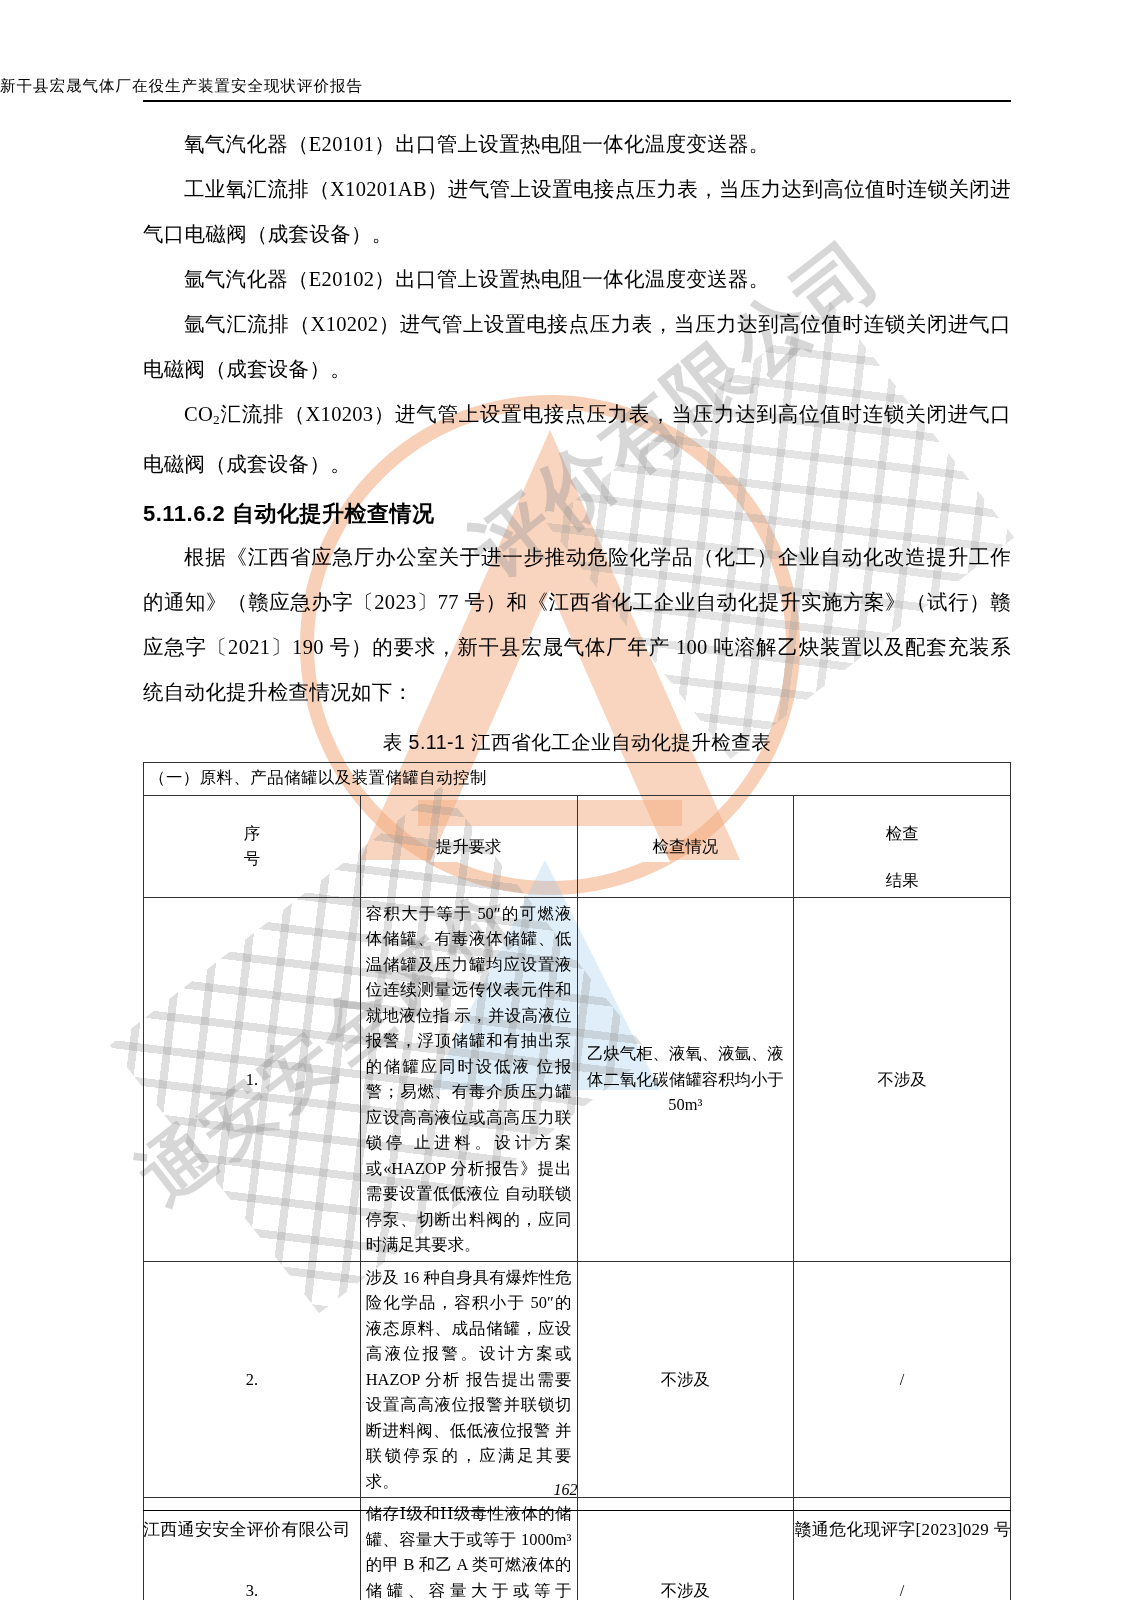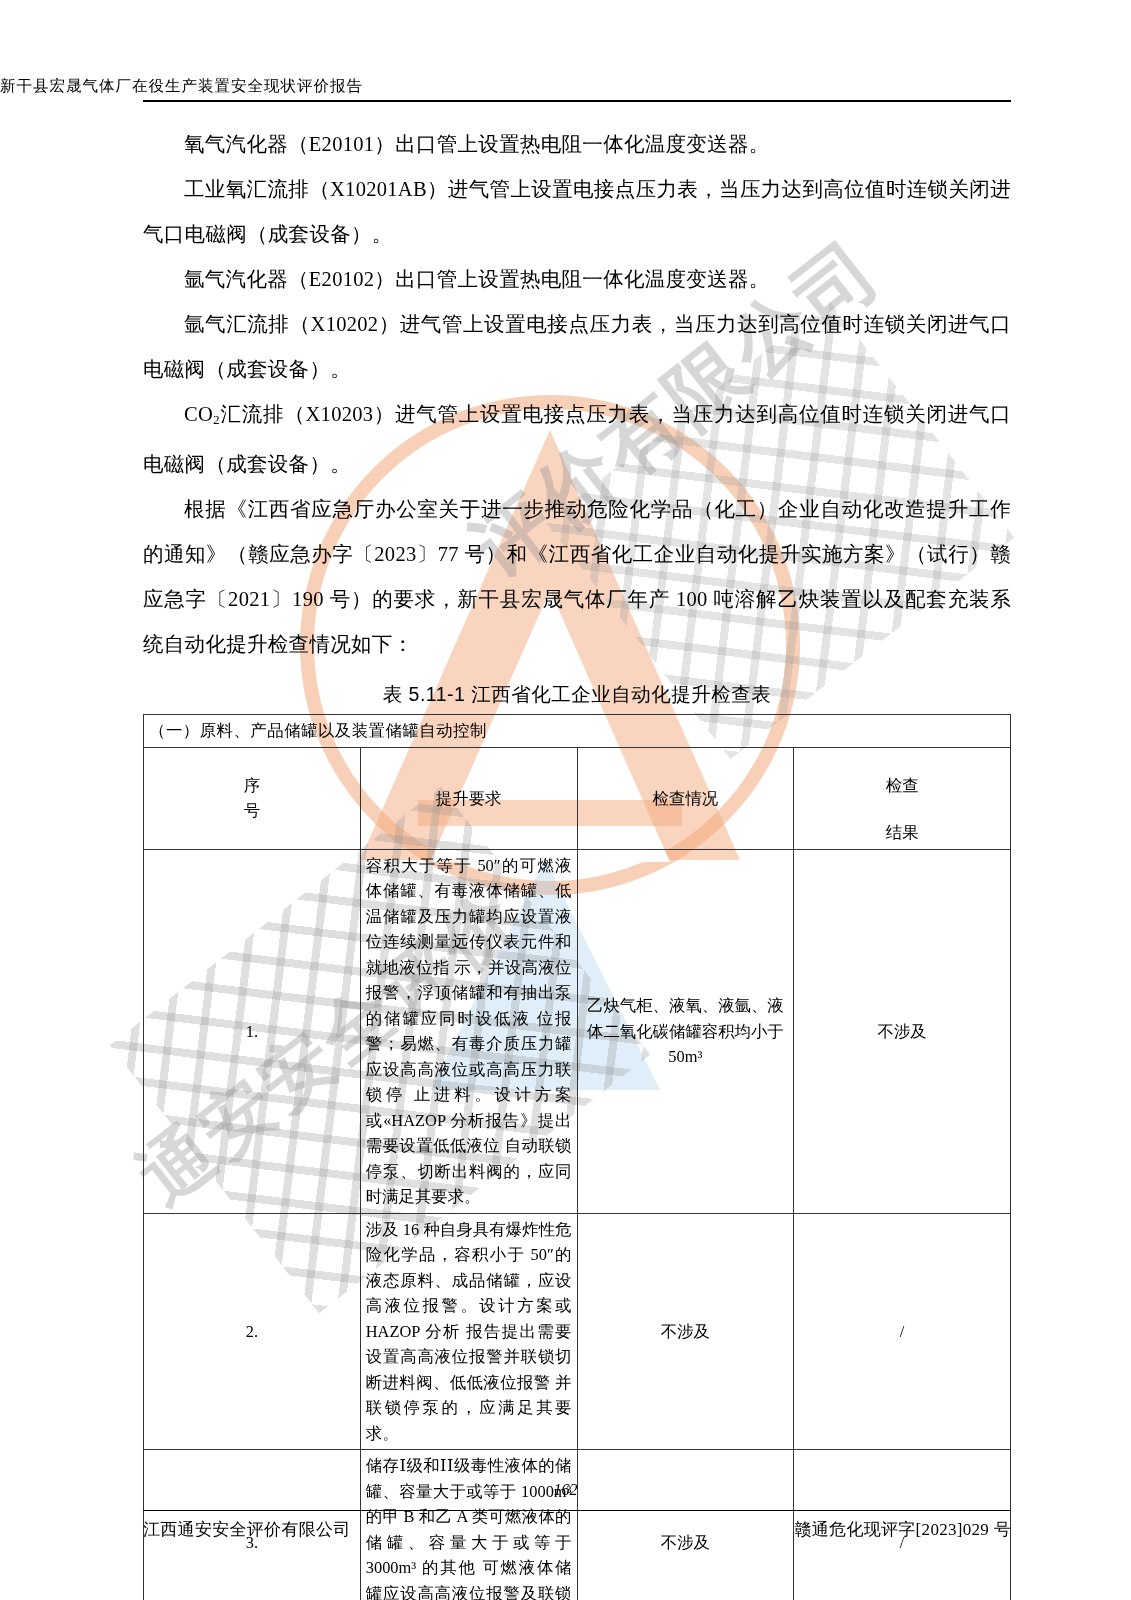--- a/index.html
+++ b/index.html
@@ -182,21 +182,21 @@
   }
   table.chk td, table.chk th {
     border: 1px solid #333;
     padding: 3px 5px;
     font-size: 16.4px;
     line-height: 25.5px;
     vertical-align: middle;
     font-weight: normal;
   }
   td.sect-head {
-    font-family: Liberation Serif, serif;
+    font-family: Liberation Mono, monospace;
     font-weight: bold;
     font-size: 19px;
     letter-spacing: 0.5px;
     padding: 4px 8px;
     line-height: 30px;
     margin-left: 16px;
   }
   th.col-no, td.col-no {
     width: 46px;
     text-align: center;
@@ -260,20 +260,21 @@
 
     <div class="body-block">
 
       <p class="para">氧气汽化器（E20101）出口管上设置热电阻一体化温度变送器。</p>
       <p class="para">工业氧汇流排（X10201AB）进气管上设置电接点压力表，当压力达到高位值时连锁关闭进气口电磁阀（成套设备）。</p>
       <p class="para">氩气汽化器（E20102）出口管上设置热电阻一体化温度变送器。</p>
       <p class="para">氩气汇流排（X10202）进气管上设置电接点压力表，当压力达到高位值时连锁关闭进气口电磁阀（成套设备）。</p>
 
       <p class="para"><span>CO</span><sub>2</sub><span>汇流排（X10203）进气管上设置电接点压力表，当压力达到高位值时连锁关闭进气口电磁阀（成套设备）。</span></p>
 
+      <h3 class="sec-heading">5.11.6.2 自动化提升检查情况</h3>
 
       <p class="para">根据《江西省应急厅办公室关于进一步推动危险化学品（化工）企业自动化改造提升工作的通知》（赣应急办字〔2023〕77 号）和《江西省化工企业自动化提升实施方案》（试行）赣应急字〔2021〕190 号）的要求，新干县宏晟气体厂年产 100 吨溶解乙炔装置以及配套充装系统自动化提升检查情况如下：</p>
 
       <div class="table-caption">表 5.11-1 江西省化工企业自动化提升检查表</div>
 
       <table class="chk">
         <tbody>
           <tr>
             <td class="sect-head" colspan="4">（一）原料、产品储罐以及装置储罐自动控制</td>
           </tr>

